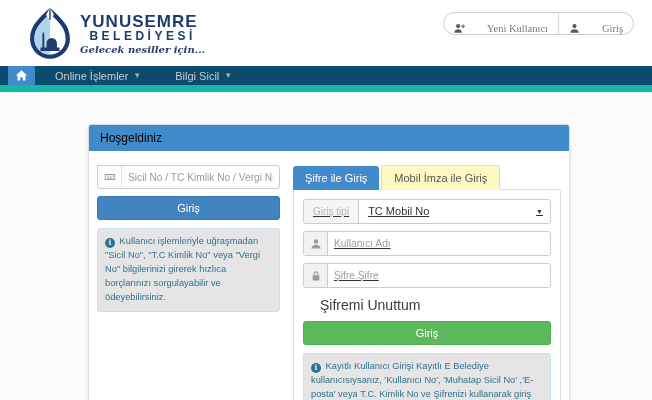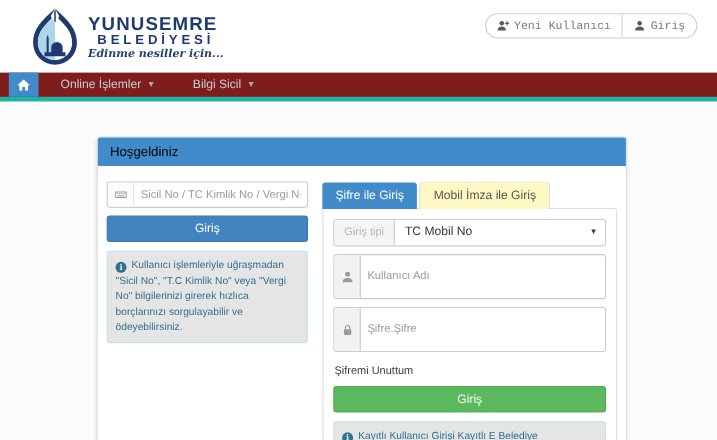--- a/index.html
+++ b/index.html
@@ -35,33 +35,33 @@
     font-size: 10px; line-height: 13px; text-align: center;
     color: #24406f;
   }
   .header-actions {
     margin-top: 7px;
     display: flex; align-items: stretch;
     border: 1px solid #cccccc; border-radius: 14px;
     background: #fff; overflow: hidden; height: 23px;
   }
   .header-btn {
-    display: flex; align-items: center; gap: 4px;
+    display: flex; align-items: flex-end; gap: 22px;
     padding: 0 10px; font-size: 10.5px; color: #7b7b7b;
     background: transparent; border: none; cursor: pointer;
-    font-family: Liberation Mono, monospace;
+    font-family: Liberation Serif, serif;
   }
   .header-btn + .header-btn { border-left: 1px solid #d5d5d5; }
   .header-btn svg { width: 11px; height: 11px; fill: #555a66; }
 
   
   .navbar {
     height: 26px;
-    background: #7f1d1d;
-    border-bottom: 4px solid #14b8a6;
+    background: #0c4a6e;
+    border-bottom: 7px solid #14b8a6;
     display: flex; align-items: stretch;
   }
   .nav-home {
     width: 27px; margin-left: 8px;
     background: #428bca; border: none; cursor: pointer;
     display: flex; align-items: center; justify-content: center;
   }
   .nav-home svg { width: 13px; height: 13px; fill: #ffffff; }
   .nav-item {
     background: transparent; border: none; cursor: pointer;
@@ -147,56 +147,56 @@
   }
   .login-tab.active { background: #428bca; color: #fff; border: none; }
   .login-tab.inactive {
     background: #fef9c3; color: #555;
     border: 1px solid #ddd; border-bottom: none; margin-left: 2px;
   }
   .tab-pane {
     border: 1px solid #ddd; border-radius: 0 3px 3px 3px;
     padding: 9px 9px 10px; margin-top: -1px; background: #fff;
   }
-  .form-row { margin-bottom: 7px; }
+  .form-row { margin-bottom: 7px; text-decoration: underline; }
   .select-group {
     display: flex; align-items: stretch;
     border: 1px solid #cccccc; border-radius: 3px;
     height: 25px; background: #fff; cursor: pointer; overflow: hidden;
   }
   .select-label {
     background: #f5f5f5; color: #b5b5b5;
     font-size: 10px; padding: 0 9px; line-height: 23px;
     border-right: 1px solid #ccc; flex: none;
   }
   .select-value { flex: 1; font-size: 11px; color: #333; padding: 0 9px; line-height: 23px; }
   .select-caret { font-size: 7px; color: #333; line-height: 23px; padding-right: 7px; }
-  .ig { border-radius: 3px; height: 41px; }
+  .ig { border-radius: 3px; height: 25px; }
   .forgot-link {
-    display: inline-block; font-size: 10px; color: #3b3b3b;
-    text-decoration: none; margin: 2px 0 8px 1px; cursor: pointer;
+    display: inline-block; font-size: 14px; color: #3b3b3b;
+    text-decoration: none; margin: 2px 0 8px 17px; cursor: pointer;
   }
 </style>
 </head>
 <body>
 
 <header class="site-header">
   <div class="brand">
     <svg class="brand-logo" viewBox="0 0 60 60" aria-hidden="true">
       <path d="M30 2 C16 15 7 23 7 38 a23 23 0 0 0 46 0 C53 23 44 15 30 2 Z" fill="#1e3a6e"></path>
       <path d="M30 9 C19 19.5 12 26 12 38 a18 18 0 0 0 36 0 C48 26 41 19.5 30 9 Z" fill="#ffffff"></path>
       <path d="M30 9 C19 19.5 12 26 12 38 a18 18 0 0 0 18 18 L30 9 Z" fill="#aed6ea"></path>
       <path d="M30 2 L34.5 10 L30 17 L25.5 10 Z" fill="#ffffff"></path>
       <path d="M30 4 L30 16" stroke="#1e3a6e" stroke-width="1.6" fill="none"></path>
       <path d="M19 48 h2.2 V33 l1.1 -3.5 1.1 3.5 V48 h2.6 v-5 a6 6 0 0 1 12 0 v5 h3 v4 H19 Z" fill="#1e3a6e"></path>
     </svg>
     <div class="brand-text">
       <div class="brand-line1">YUNUSEMRE</div>
       <div class="brand-line2">BELEDİYESİ</div>
-      <div class="brand-tagline">Edinme nesiller için...</div>
+      <div class="brand-tagline">Gelecek nesiller için...</div>
     </div>
   </div>
 
   <div class="header-actions">
     <button class="header-btn">
       <svg viewBox="0 0 16 16" aria-hidden="true">
         <circle cx="6" cy="4.5" r="3"></circle>
         <path d="M0.5 14 c0 -3.5 2.5 -5 5.5 -5 s5.5 1.5 5.5 5 z"></path>
         <path d="M12 4 h2 v-2 h1.5 v2 h2 v1.5 h-2 v2 H14 v-2 h-2 z" transform="translate(-1.5,0)"></path>
       </svg>

